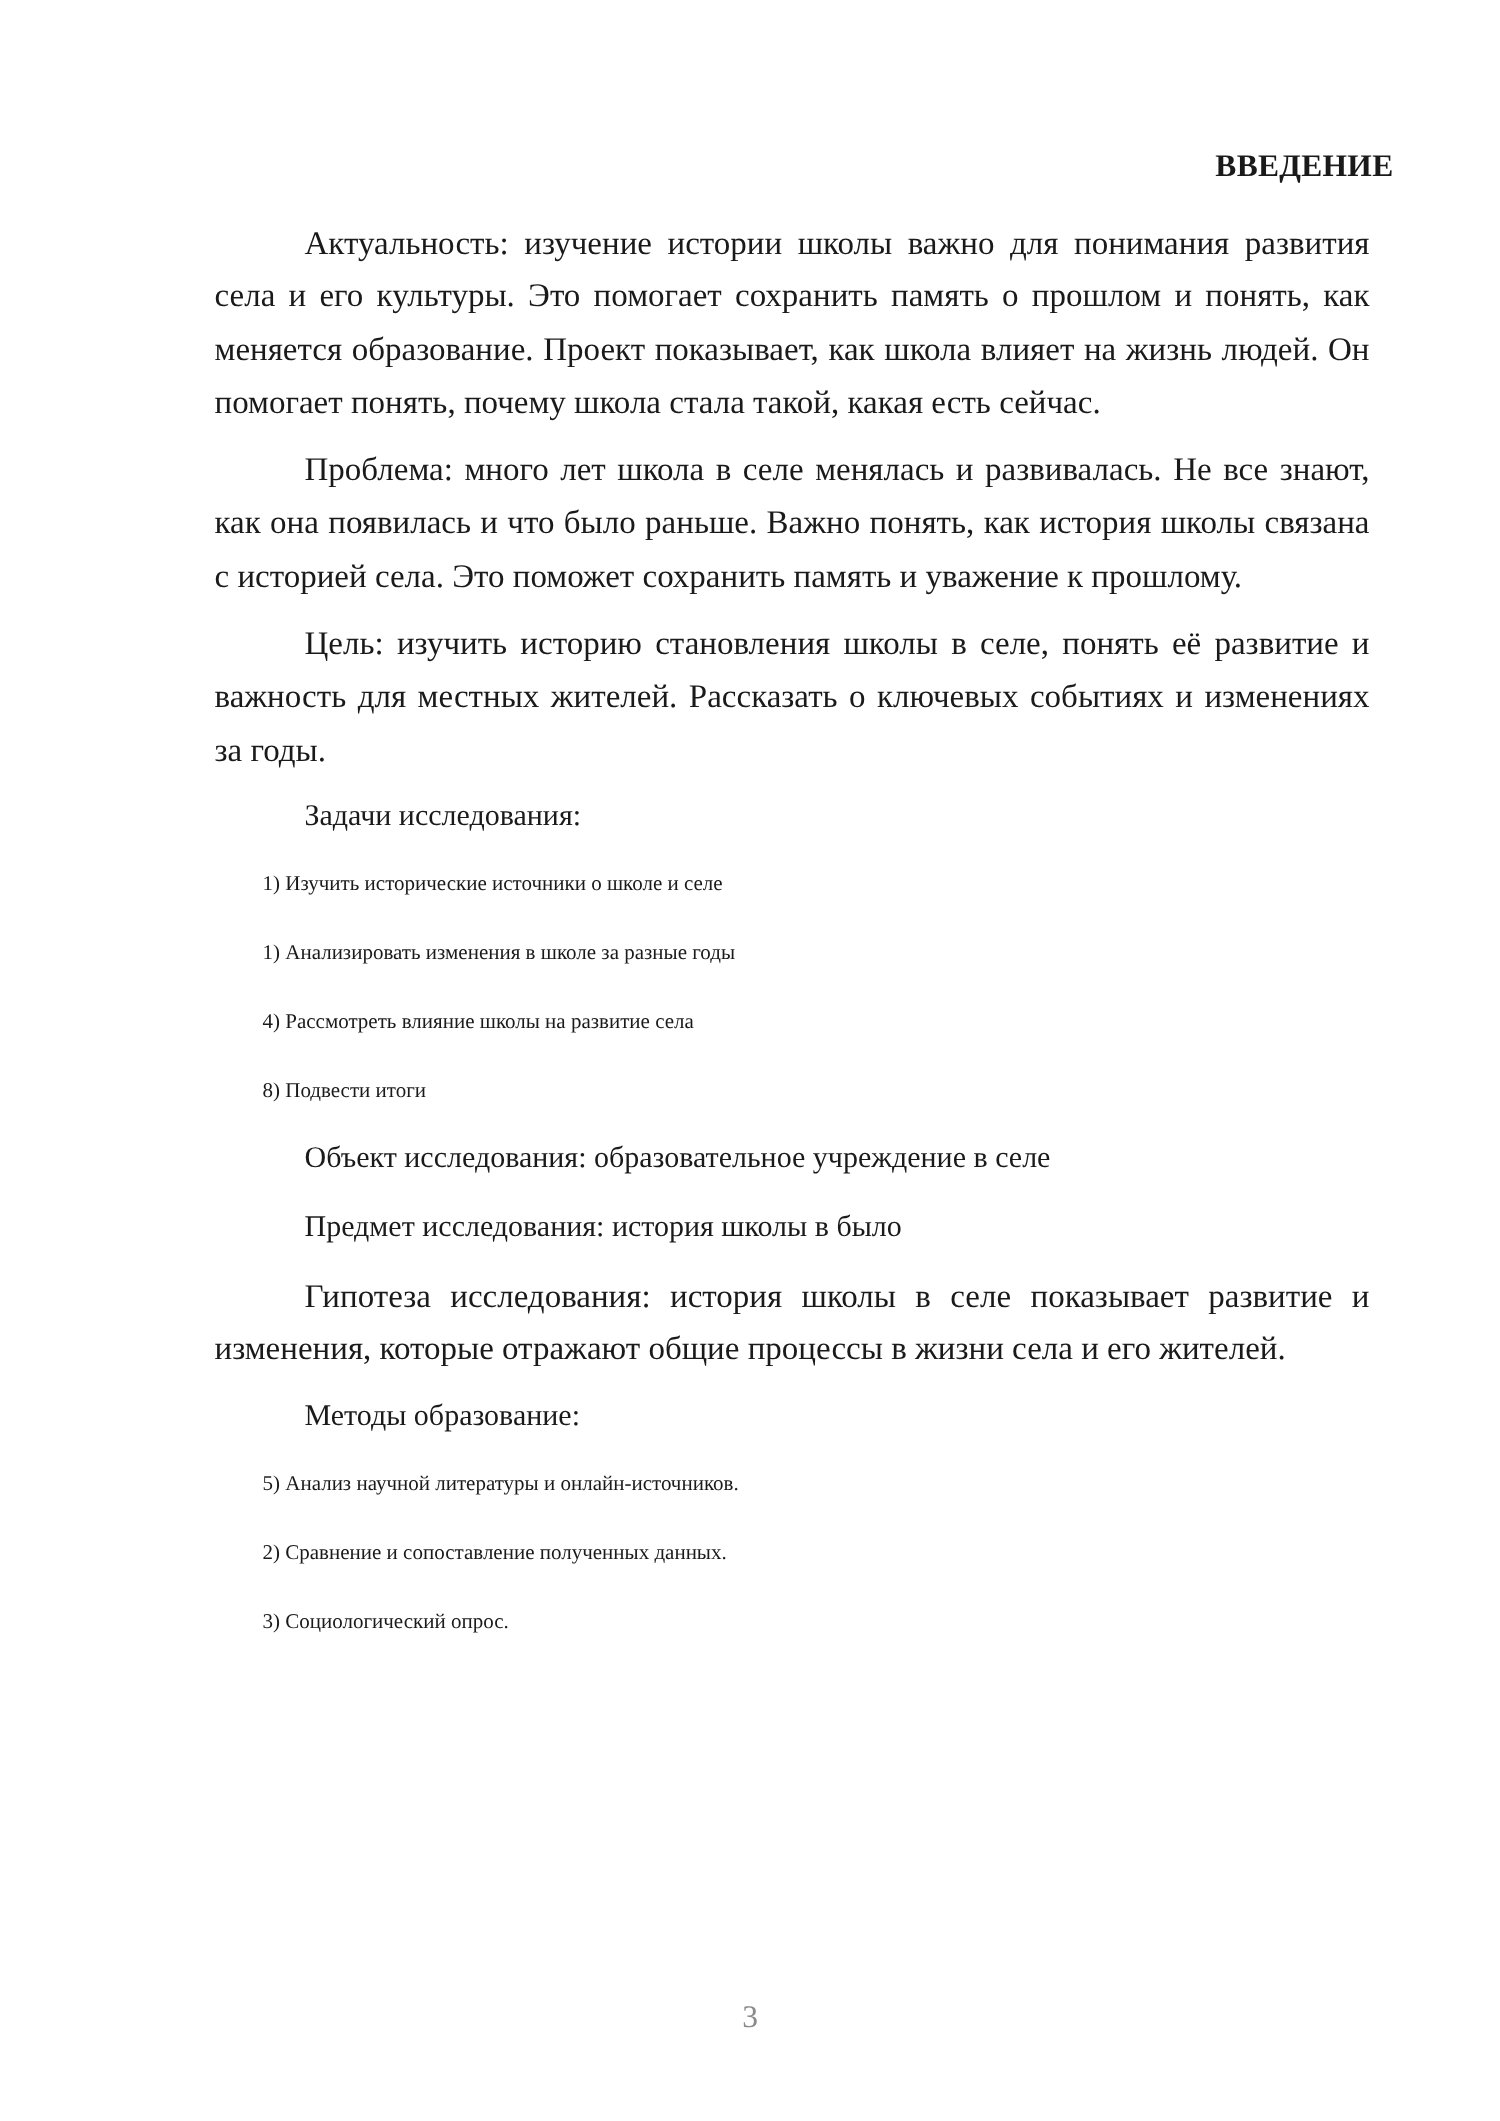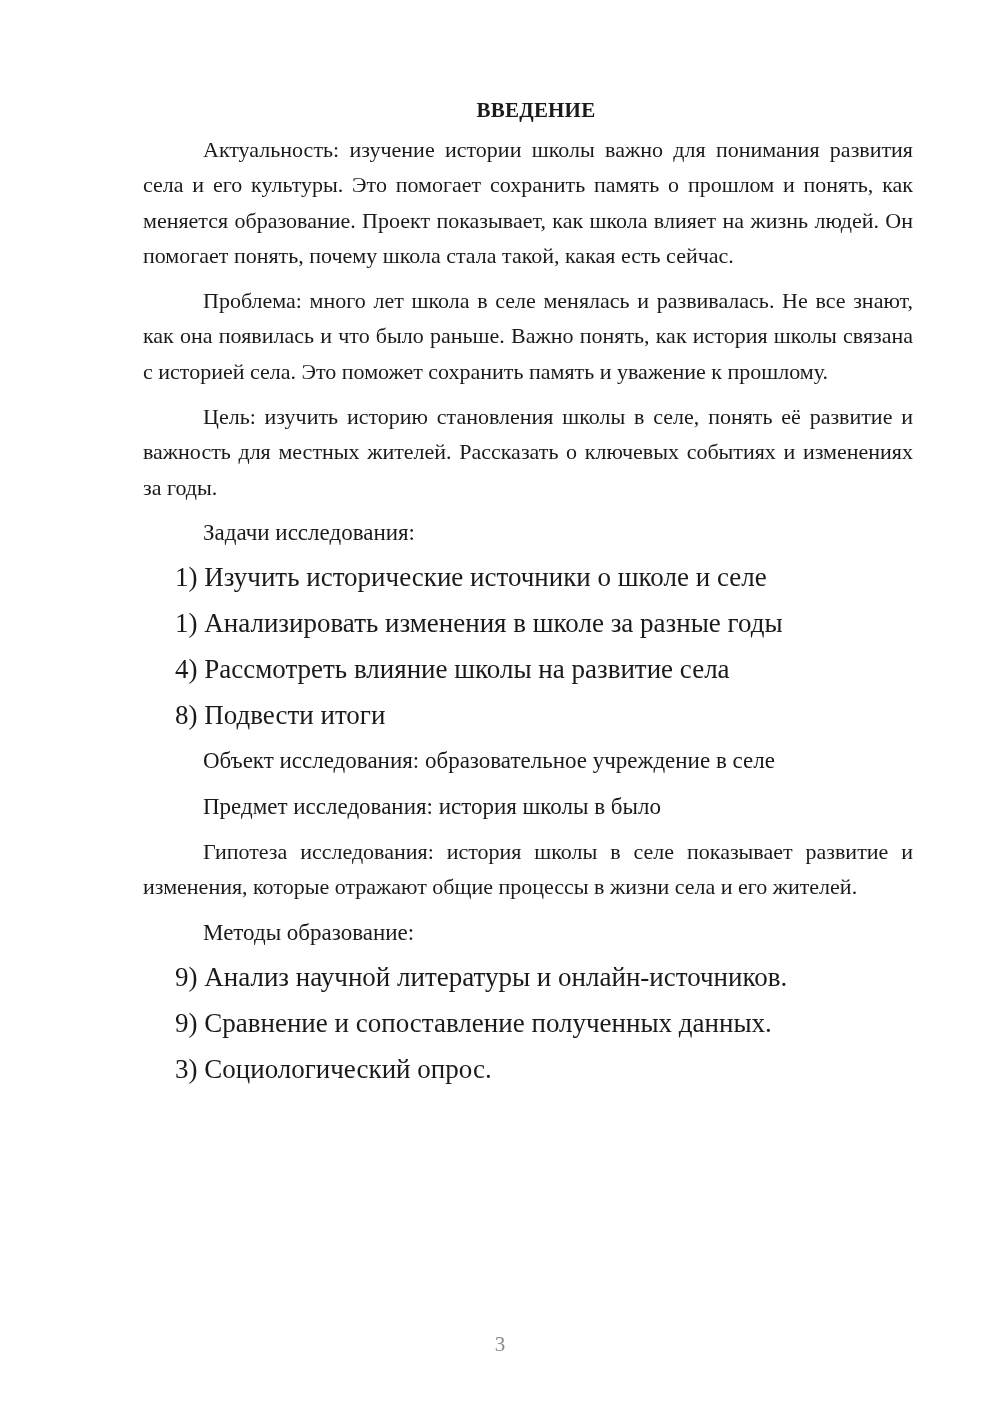--- a/index.html
+++ b/index.html
@@ -1,25 +1,25 @@
 <!DOCTYPE html>
 <html><head>
 <meta charset="utf-8">
 <style>
   html, body { margin: 0; padding: 0; background: #ffffff; }
   body { width: 1000px; height: 1414px; position: relative; overflow: hidden;
          font-family: "Liberation Serif", "DejaVu Serif", serif; color: #1a1a1a; }
   .page { position: absolute; left: 143px; top: 92px; width: 786px; }
-  .title { text-align: center; font-weight: bold; font-size: 21px; line-height: 36px;
-           margin: 0 0 4px 0; letter-spacing: 0.2px; }
+  .title { text-align: right; font-weight: bold; font-size: 21px; line-height: 36px;
+           margin: 0 0 16px 0; letter-spacing: 0.2px; }
   .para { font-size: 22px; line-height: 35.3px; text-align: justify; text-indent: 60px;
           margin: 0 16px 10px 0; }
   .para.first { margin-top: 4px; }
-  .line { font-size: 23px; line-height: 35.3px; margin: 0 0 10px 0; text-indent: 60px; }
-  .item { font-size: 27px; line-height: 35.3px; margin: 0 0 10.5px 32px; }
+  .line { font-size: 20px; line-height: 35.3px; margin: 0 0 10px 0; text-indent: 60px; }
+  .item { font-size: 14px; line-height: 35.3px; margin: 0 0 10.5px 32px; }
   .page-number { position: absolute; left: 0; width: 1000px; top: 1332px; text-align: center;
                  font-size: 21px; color: #8a8a8a; font-family: "Liberation Serif", serif; }
 </style>
 </head>
 <body>
 
 <div class="page">
   <div class="title">ВВЕДЕНИЕ</div>
 
   <p class="para first">Актуальность: изучение истории школы важно для понимания развития села и его культуры. Это помогает сохранить память о прошлом и понять, как меняется образование. Проект показывает, как школа влияет на жизнь людей. Он помогает понять, почему школа стала такой, какая есть сейчас.</p>
@@ -33,19 +33,19 @@
     <p class="item">4) Рассмотреть влияние школы на развитие села</p>
     <p class="item">8) Подвести итоги</p>
   </div>
 
   <p class="line">Объект исследования: образовательное учреждение в селе</p>
   <p class="line">Предмет исследования: история школы в было</p>
   <p class="para">Гипотеза исследования: история школы в селе показывает развитие и изменения, которые отражают общие процессы в жизни села и его жителей.</p>
 
   <p class="line">Методы образование:</p>
   <div>
-    <p class="item">9) Анализ научной литературы и онлайн-источников.</p>
-    <p class="item">9) Сравнение и сопоставление полученных данных.</p>
+    <p class="item">5) Анализ научной литературы и онлайн-источников.</p>
+    <p class="item">2) Сравнение и сопоставление полученных данных.</p>
     <p class="item">3) Социологический опрос.</p>
   </div>
 </div>
 
 <div class="page-number">3</div>
 
 </body></html>

